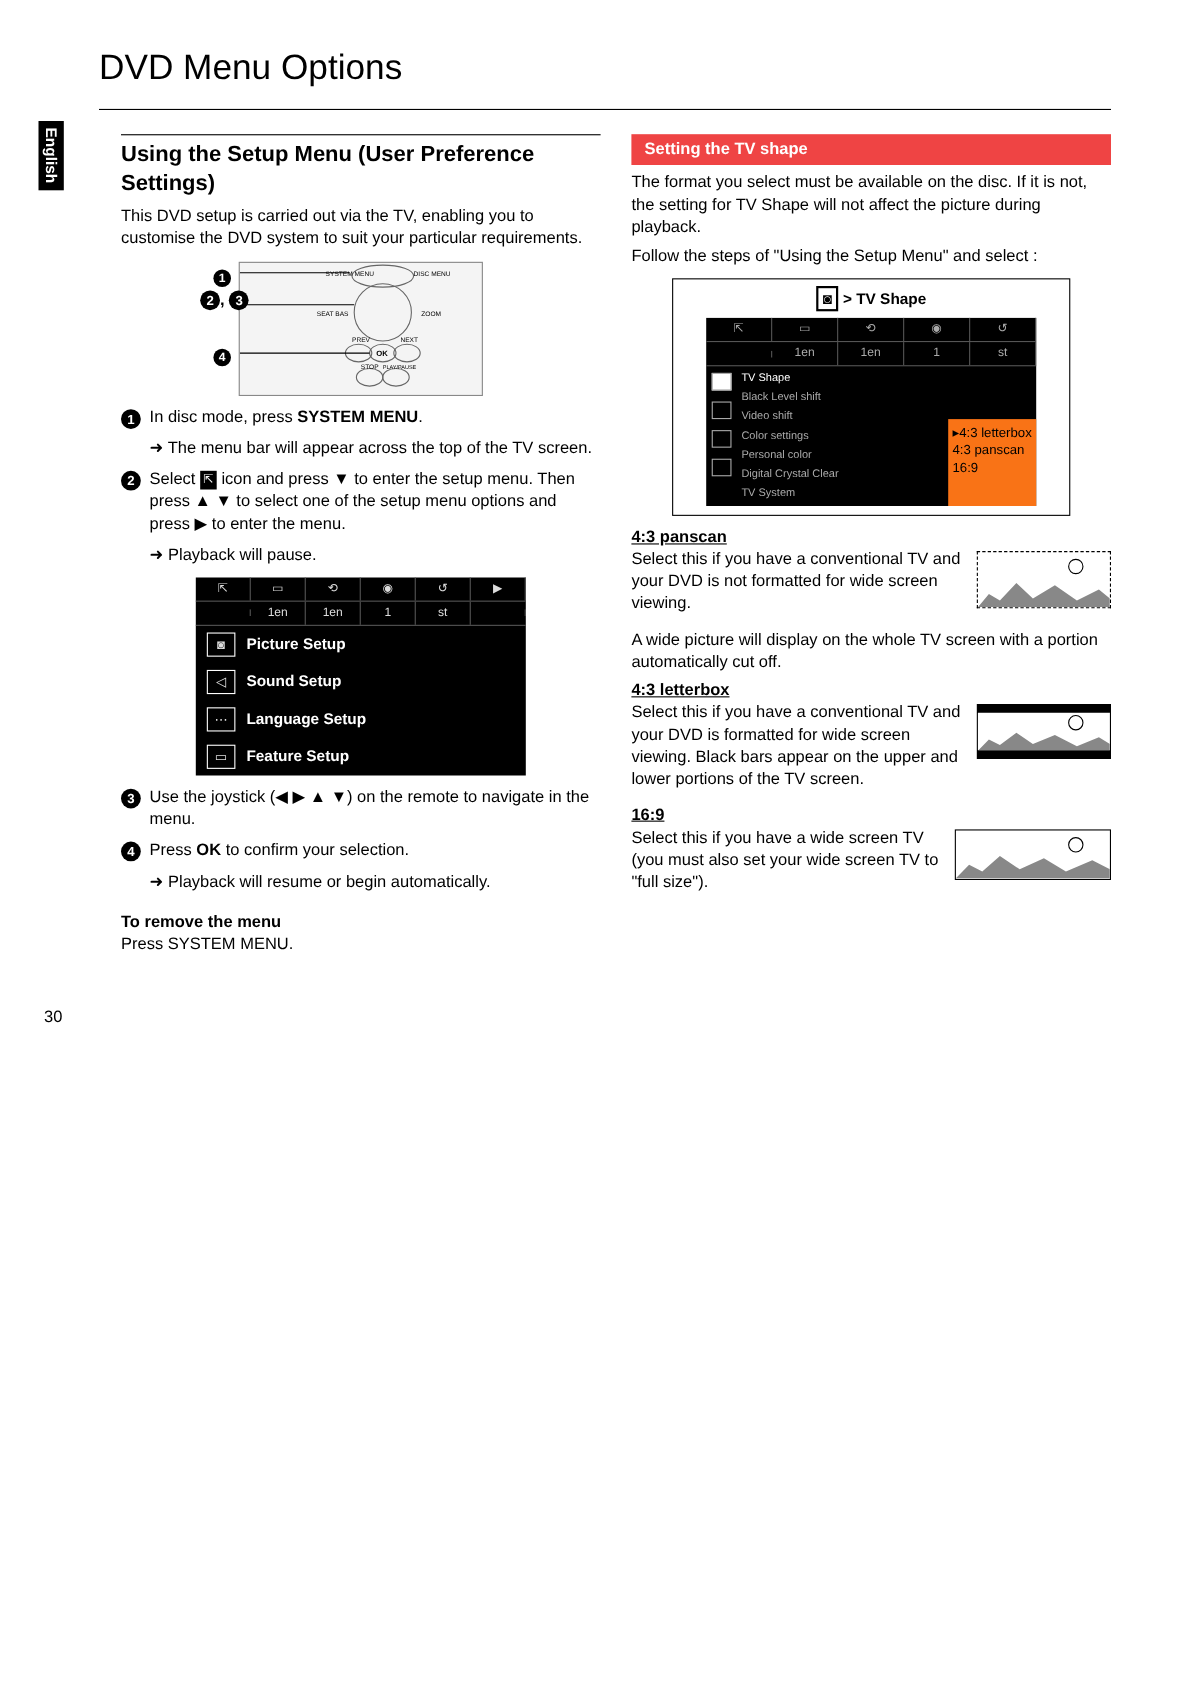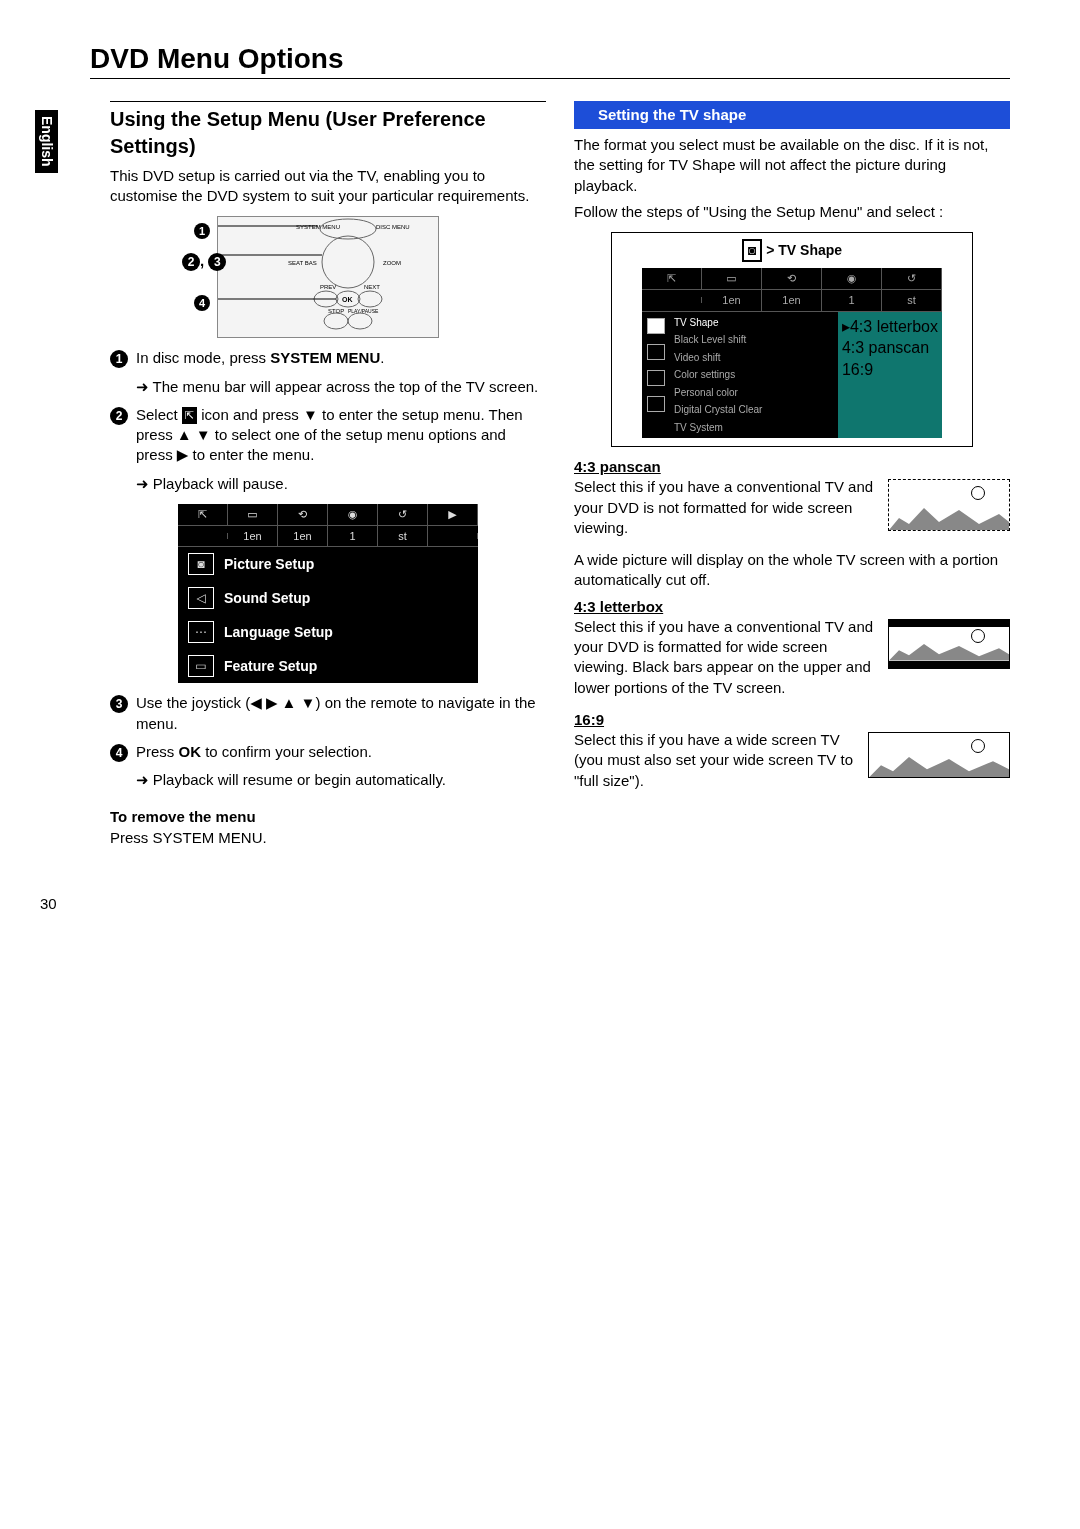--- a/index.html
+++ b/index.html
@@ -6,25 +6,25 @@
     font-family: Arial, Helvetica, sans-serif;
     margin: 0;
     padding: 40px 70px 40px 40px;
     background: #fff;
     color: #000;
     width: 970px;
     font-size: 15px;
     line-height: 1.35;
   }
   h1.title {
-    font-size: 28px;
-    font-weight: bold;
+    font-size: 32px;
+    font-weight: normal;
     margin: 0 0 10px 50px;
     border-bottom: 1.5px solid #000;
-    padding-bottom: 0;
+    padding-bottom: 16px;
   }
   .sidetab {
     position: absolute;
     left: 35px;
     top: 110px;
     writing-mode: vertical-rl;
     font-weight: bold;
     font-size: 14px;
     background: #000;
     color: #fff;
@@ -37,25 +37,25 @@
   }
   .col { flex: 1; }
   h2.section {
     font-size: 20px;
     font-weight: bold;
     margin: 12px 0 6px 0;
     border-top: 1.5px solid #000;
     padding-top: 4px;
   }
   .subhead-bar {
-    background: #1d4ed8;
+    background: #ef4444;
     color: #fff;
     font-weight: bold;
     font-size: 15px;
-    padding: 4px 24px;
+    padding: 4px 12px;
     margin: 12px 0 6px 0;
   }
   p { margin: 6px 0; }
   .step { display: flex; align-items: flex-start; margin: 8px 0; }
   .numcircle {
     flex: 0 0 auto;
     width: 18px; height: 18px;
     border-radius: 50%;
     background: #000;
     color: #fff;
@@ -128,25 +128,26 @@
     gap: 10px; padding: 6px 0;
   }
   .tv-sidebar .ic { width: 16px; height: 14px; border: 1px solid #aaa; }
   .tv-mid {
     flex: 1;
     padding: 2px 4px;
   }
   .tv-mid .mi { padding: 2px 0; }
   .tv-mid .sel { color: #fff; }
   .tv-right {
-    background: #0f766e;
+    background: #f97316;
     color: #000;
     padding: 4px;
-    font-size: 16px;
+    font-size: 12px;
     min-width: 70px;
+    margin-top: 48px;
   }
   .aspect-illus {
     float: right;
     border: 1px solid #000;
     width: 120px;
     height: 50px;
     margin: 2px 0 4px 8px;
     position: relative;
     overflow: hidden;
   }
@@ -185,21 +186,21 @@
 
 <div class="columns">
 
   <div class="col">
     <h2 class="section">Using the Setup Menu (User Preference Settings)</h2>
     <p>This DVD setup is carried out via the TV, enabling you to customise the DVD system to suit your particular requirements.</p>
 
     <div class="remote-diagram">
       <div class="remote-img-placeholder">
         <span class="circle-label" style="left:-24px; top:6px;">1</span>
-        <div style="position:absolute; left:-36px; top:34px; font-weight:bold;">
+        <div style="position:absolute; left:-36px; top:24px; font-weight:bold;">
           <span class="numcircle" style="display:inline-block;margin:0;">2</span>,
           <span class="numcircle" style="display:inline-block;margin:0;">3</span>
         </div>
         <span class="circle-label" style="left:-24px; top:78px;">4</span>
         
         <svg viewBox="0 0 220 120" width="220" height="120">
           <ellipse cx="130" cy="12" rx="28" ry="10" fill="none" stroke="#666"></ellipse>
           <text x="78" y="12" font-size="6">SYSTEM MENU</text>
           <text x="158" y="12" font-size="6">DISC MENU</text>
           <circle cx="130" cy="45" r="26" fill="none" stroke="#666"></circle>

